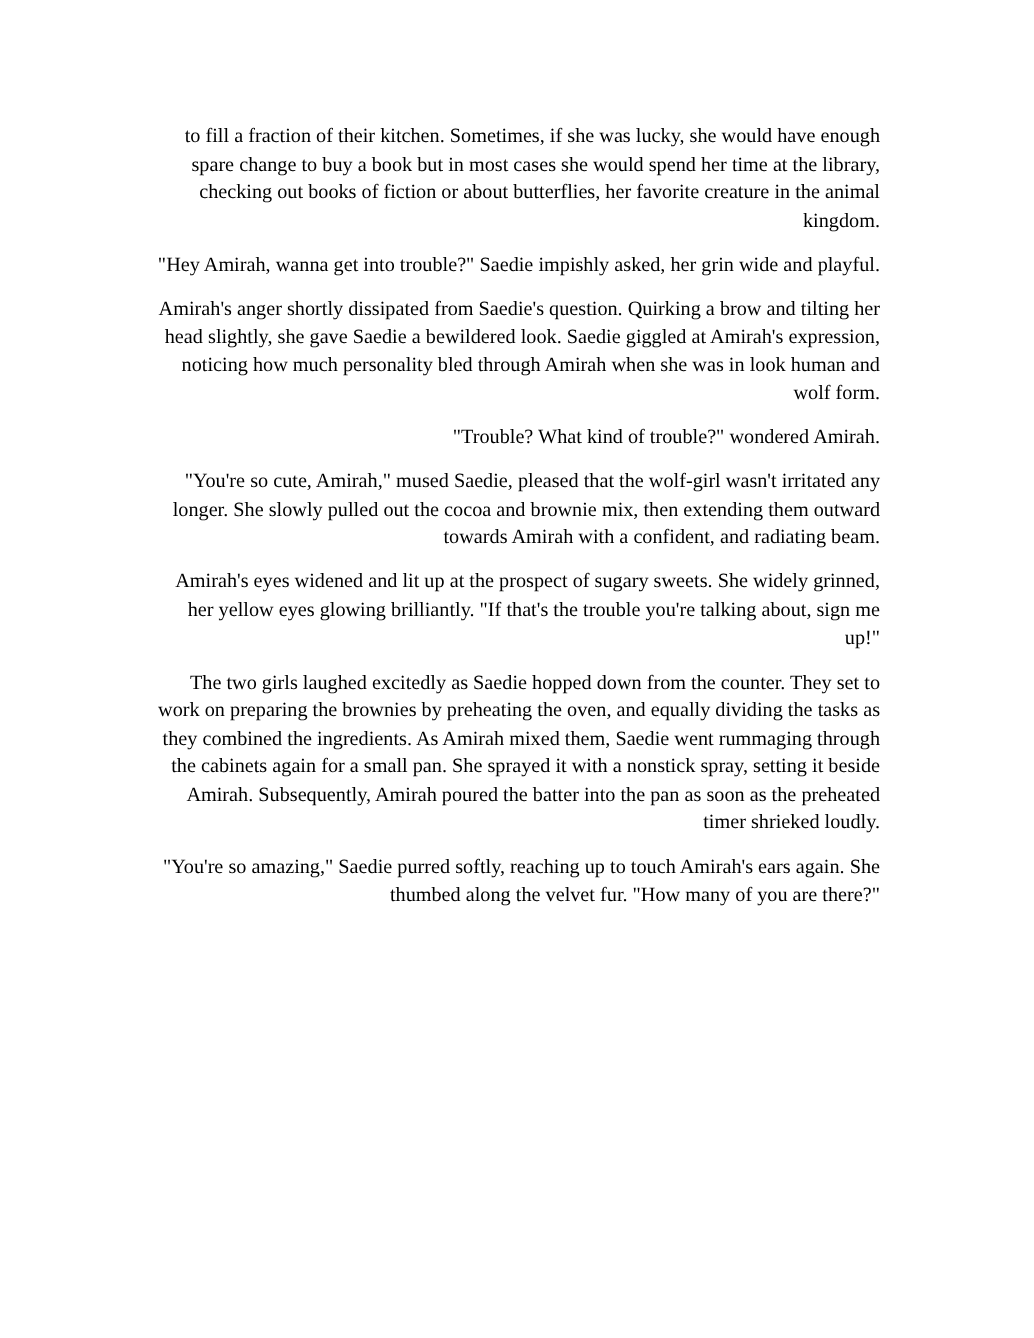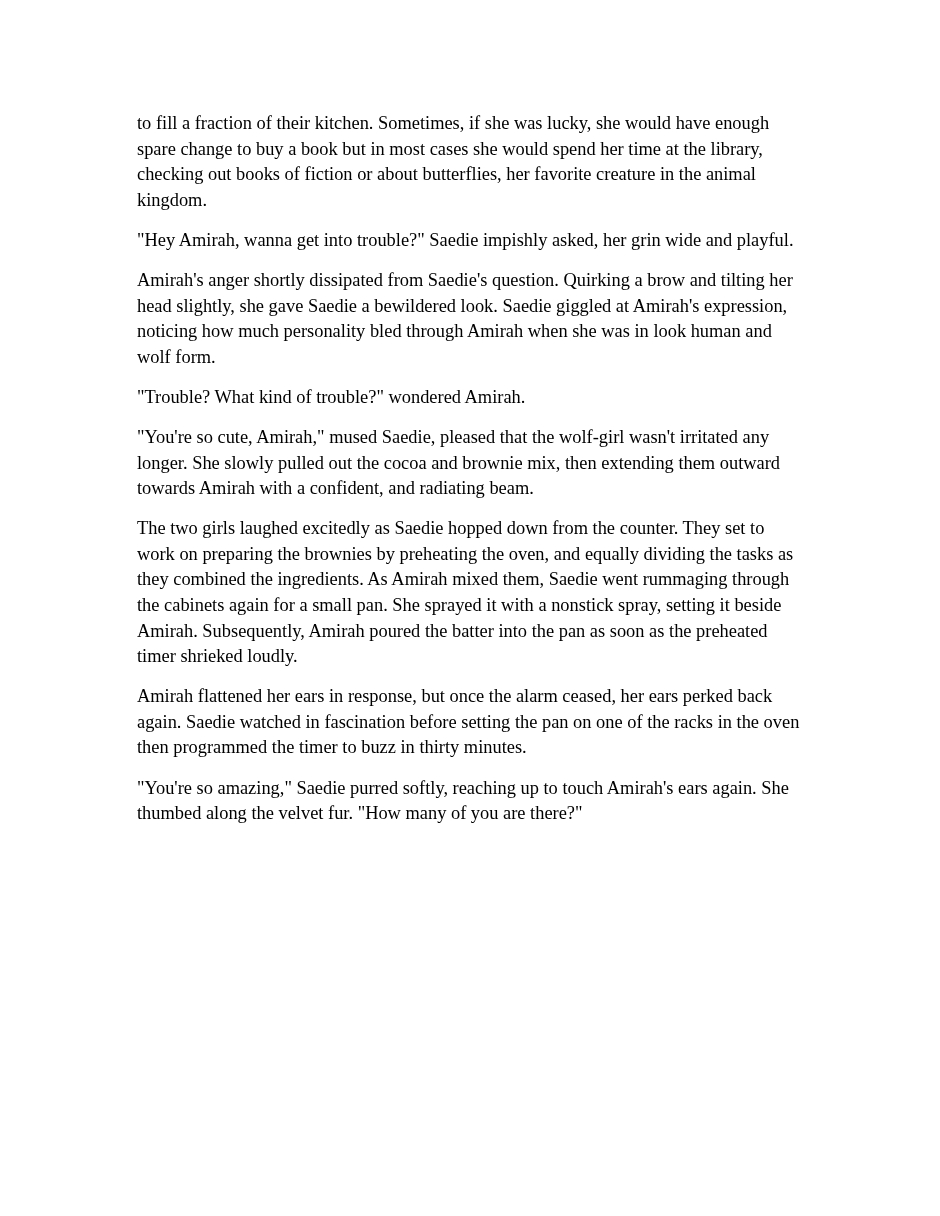--- a/index.html
+++ b/index.html
@@ -26,32 +26,33 @@
     padding-top: 111px;
     font-family: "Liberation Serif", "DejaVu Serif", serif;
     font-size: 18.4px;
     line-height: 25.6px;
     color: #000000;
     text-align: left;
   }
   .content p {
     margin: 0 0 14.5px 0;
     padding: 0;
+    text-align: right;
   }
   .content p:last-child {
     margin-bottom: 0;
   }
 </style>
 </head>
 <body>
 
 <div class="page">
   <div class="content">
       <p>to fill a fraction of their kitchen. Sometimes, if she was lucky, she would have enough spare change to buy a book but in most cases she would spend her time at the library, checking out books of fiction or about butterflies, her favorite creature in the animal kingdom.</p>
       <p>"Hey Amirah, wanna get into trouble?" Saedie impishly asked, her grin wide and playful.</p>
       <p>Amirah's anger shortly dissipated from Saedie's question. Quirking a brow and tilting her head slightly, she gave Saedie a bewildered look. Saedie giggled at Amirah's expression, noticing how much personality bled through Amirah when she was in look human and wolf form.</p>
       <p>"Trouble? What kind of trouble?" wondered Amirah.</p>
       <p>"You're so cute, Amirah," mused Saedie, pleased that the wolf-girl wasn't irritated any longer. She slowly pulled out the cocoa and brownie mix, then extending them outward towards Amirah with a confident, and radiating beam.</p>
+      <p>Amirah's eyes widened and lit up at the prospect of sugary sweets. She widely grinned, her yellow eyes glowing brilliantly. "If that's the trouble you're talking about, sign me up!"</p>
       <p>The two girls laughed excitedly as Saedie hopped down from the counter. They set to work on preparing the brownies by preheating the oven, and equally dividing the tasks as they combined the ingredients. As Amirah mixed them, Saedie went rummaging through the cabinets again for a small pan. She sprayed it with a nonstick spray, setting it beside Amirah. Subsequently, Amirah poured the batter into the pan as soon as the preheated timer shrieked loudly.</p>
-      <p>Amirah flattened her ears in response, but once the alarm ceased, her ears perked back again. Saedie watched in fascination before setting the pan on one of the racks in the oven then programmed the timer to buzz in thirty minutes.</p>
       <p>"You're so amazing," Saedie purred softly, reaching up to touch Amirah's ears again. She thumbed along the velvet fur. "How many of you are there?"</p>
     </div>
 </div>
 
 </body></html>

